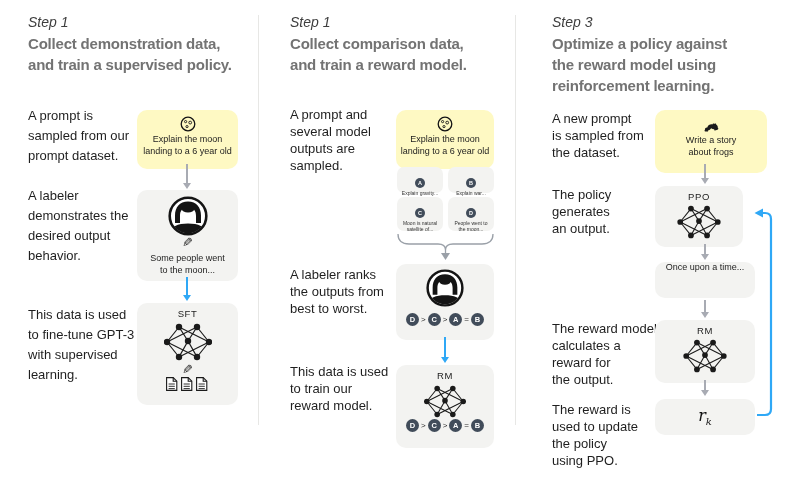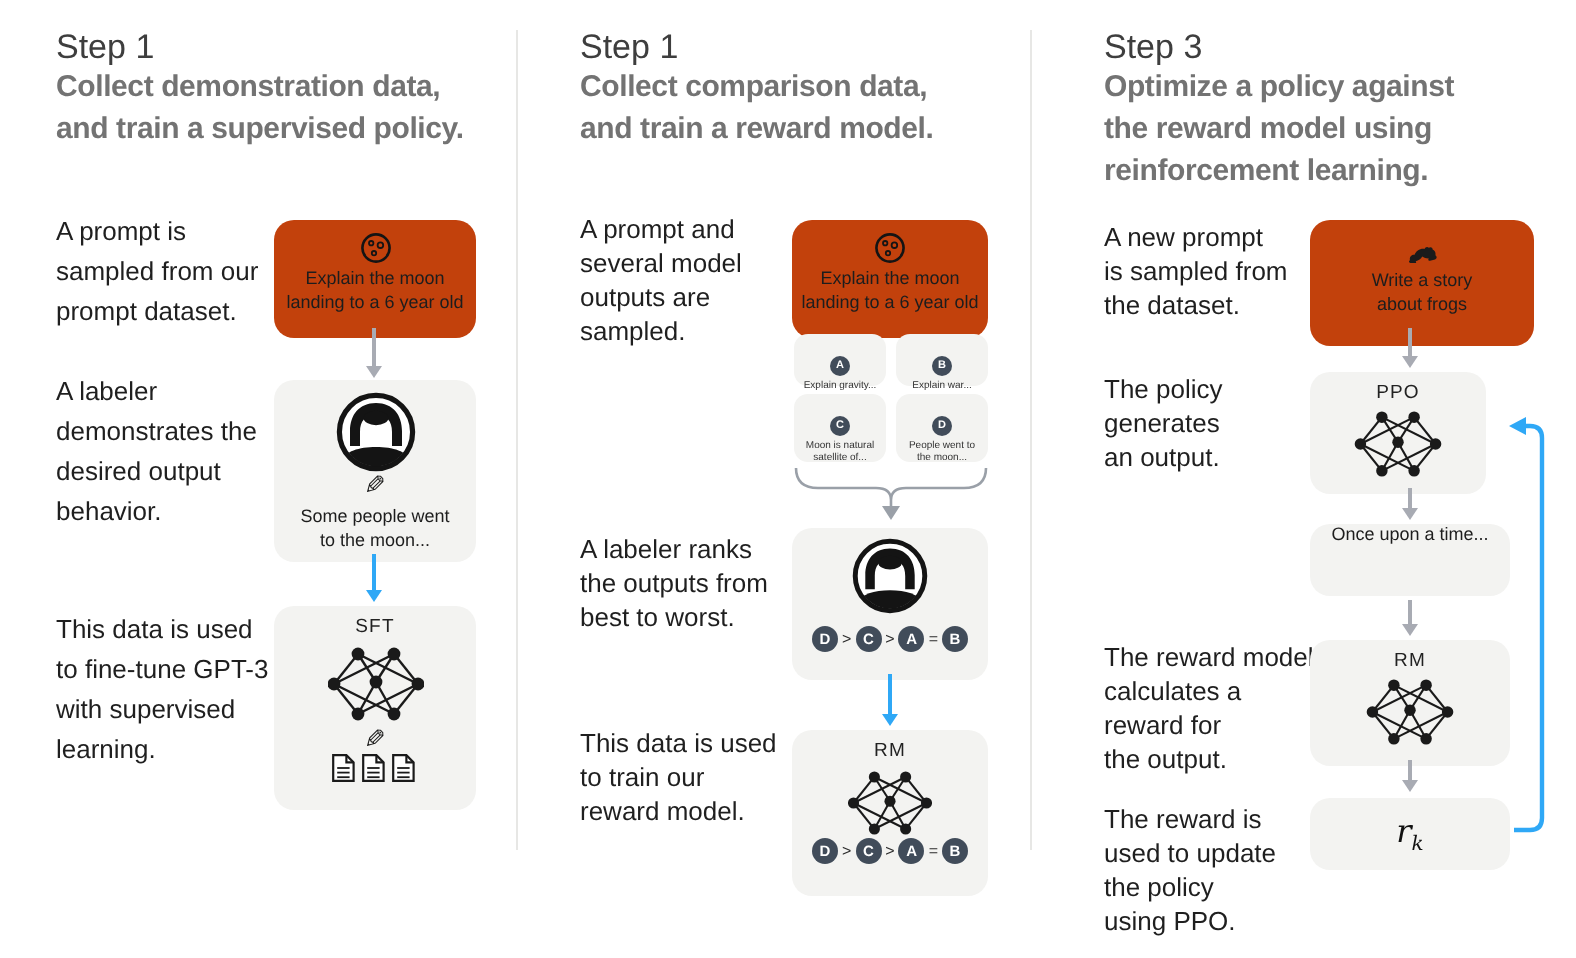--- a/index.html
+++ b/index.html
@@ -2,29 +2,29 @@
 <html><head>
 <meta charset="utf-8">
 <style>
   html,body { margin:0; padding:0; background:#fff; }
   .canvas {
     position:relative; width:788px; height:479px; background:#ffffff;
     font-family:"Liberation Sans", sans-serif; overflow:hidden;
   }
   .divider { position:absolute; top:15px; height:410px; width:1px; background:#e7e7e5; }
 
-  .step    { position:absolute; font-size:17px; color:#3e3e3e; }
+  .step    { position:absolute; font-size:14px; color:#3e3e3e;font-style:italic; }
   .heading { position:absolute; font-size:15px; font-weight:700; color:#737373;
              line-height:21px; white-space:pre-line; letter-spacing:-0.2px; }
   .cap     { position:absolute; font-size:13px; color:#1f1f1f; white-space:pre-line; }
   .lh20 { line-height:20px; } .lh17 { line-height:17px; }
 
   .pbox { position:absolute; border-radius:10px; display:flex; flex-direction:column;
           align-items:center; text-align:center; }
-  .blue { background:#c2410c; }
+  .blue { background:#fef9c3; }
   .gray { background:#f3f3f1; }
   .boxtext { font-size:9px; line-height:11.5px; color:#1d1d1d; white-space:pre-line; }
   .model-label { font-size:9.5px; letter-spacing:0.6px; color:#222; }
 
   .arrow { position:absolute; width:16px; }
   .arrow .shaft { position:absolute; left:50%; margin-left:-0.8px; top:0; bottom:5px;
                   width:1.6px; background:var(--ac); }
   .arrow .head  { position:absolute; left:50%; margin-left:-4.5px; bottom:0; width:0; height:0;
                   border-left:4.5px solid transparent; border-right:4.5px solid transparent;
                   border-top:6px solid var(--ac); }

